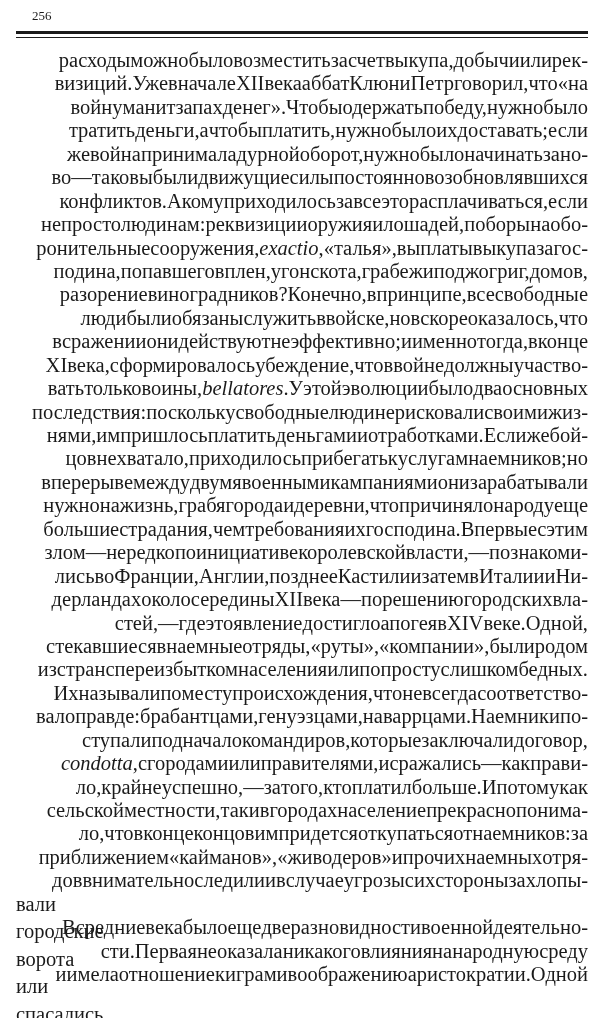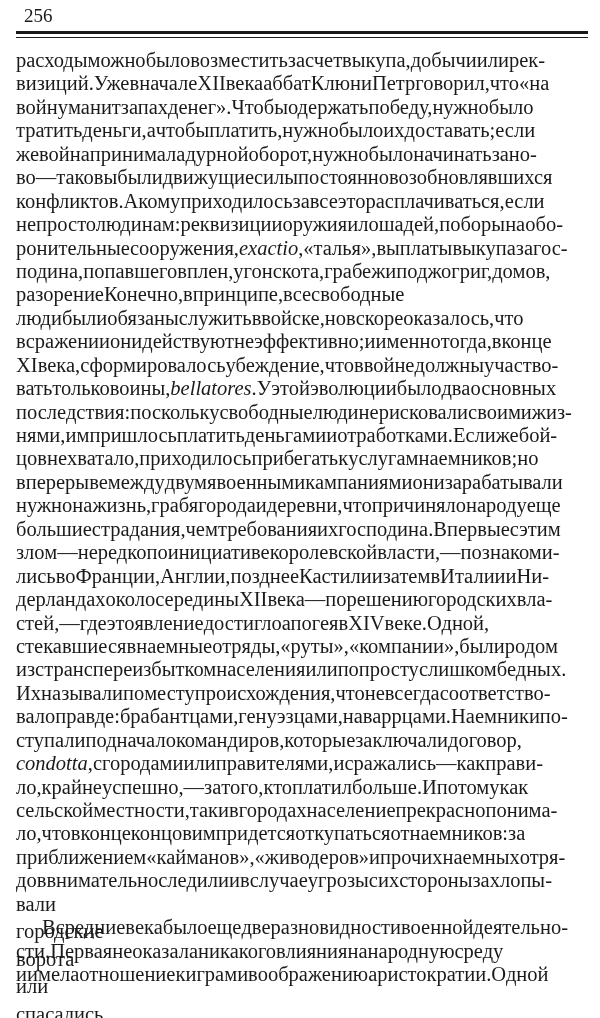--- a/index.html
+++ b/index.html
@@ -1,25 +1,25 @@
 <!DOCTYPE html>
 <html><head>
 <meta charset="utf-8">
 <style>
   html, body { margin:0; padding:0; background:#ffffff; }
   body { width:600px; height:1018px; position:relative; overflow:hidden; color:#1a1a1a; font-family:"Liberation Serif", "DejaVu Serif", serif; }
   .header { position:absolute; left:16px; top:4px; width:572px; height:24px; }
-  .page-num { position:absolute; left:8px; top:0; font-size:19px; line-height:24px; }
+  .page-num { position:absolute; left:16px; top:0; font-size:13px; line-height:24px; }
   .running-title { position:absolute; right:0; top:0; font-size:19px; line-height:24px; font-style:italic; }
   .rule-thick { position:absolute; left:16px; top:31px; width:572px; height:3px; background:#1a1a1a; }
   .rule-thin { position:absolute; left:16px; top:37px; width:572px; height:1px; background:#1a1a1a; }
   .body-text { position:absolute; left:16px; top:49px; width:572px; font-size:20.5px; }
   .line { display:block; height:23.45px; line-height:23.45px; text-align:justify; text-align-last:justify; white-space:nowrap; overflow:visible; }
   .line span { white-space:normal; }
-  .jline { display:flex; justify-content:flex-start; width:100%; }
+  .jline { display:flex; justify-content:flex-end; width:100%; }
   .jline.last { justify-content:flex-end; gap:4px;flex-direction:column; }
   .it { font-style:italic; }
 </style>
 </head>
 <body>
 
 <div class="header">
   <span class="page-num">256</span>
 </div>
 <div class="rule-thick"></div>
@@ -158,20 +158,21 @@
           <span><span>грабеж</span></span>
           <span><span>и</span></span>
           <span><span>поджог</span></span>
           <span><span>риг,</span></span>
           <span><span>домов,</span></span>
         </div>
       </div>
       <div class="line">
         <div class="jline">
           <span><span>разорение</span></span>
+          <span><span>виноградников?</span></span>
           <span><span>Конечно,</span></span>
           <span><span>в</span></span>
           <span><span>принципе,</span></span>
           <span><span>все</span></span>
           <span><span>свободные</span></span>
         </div>
       </div>
       <div class="line">
         <div class="jline">
           <span><span>люди</span></span>

